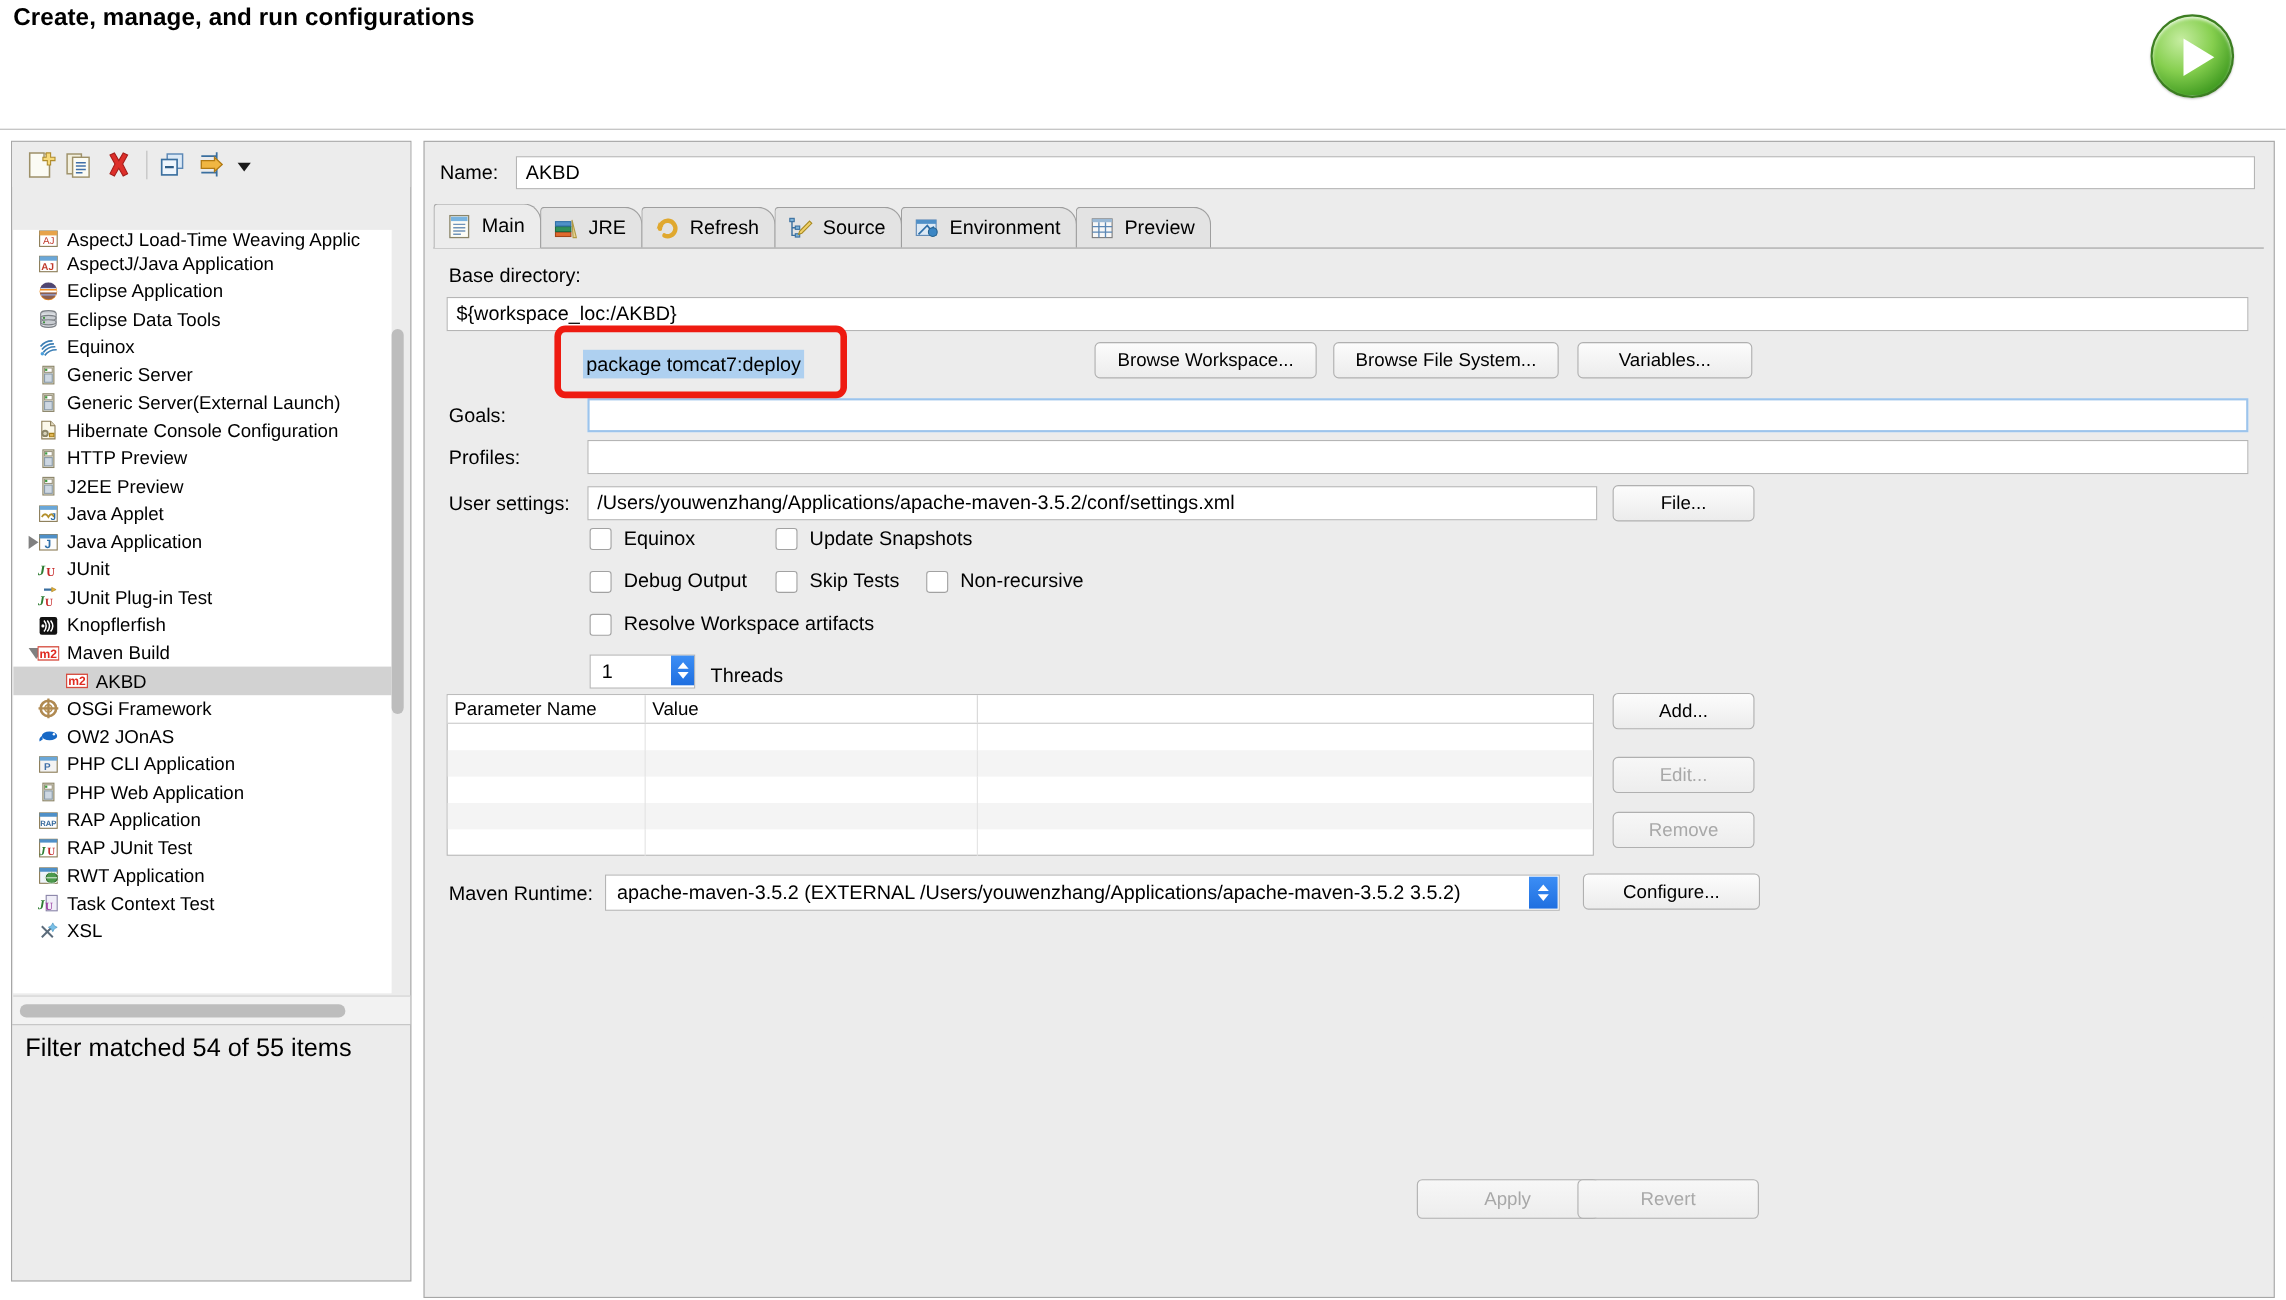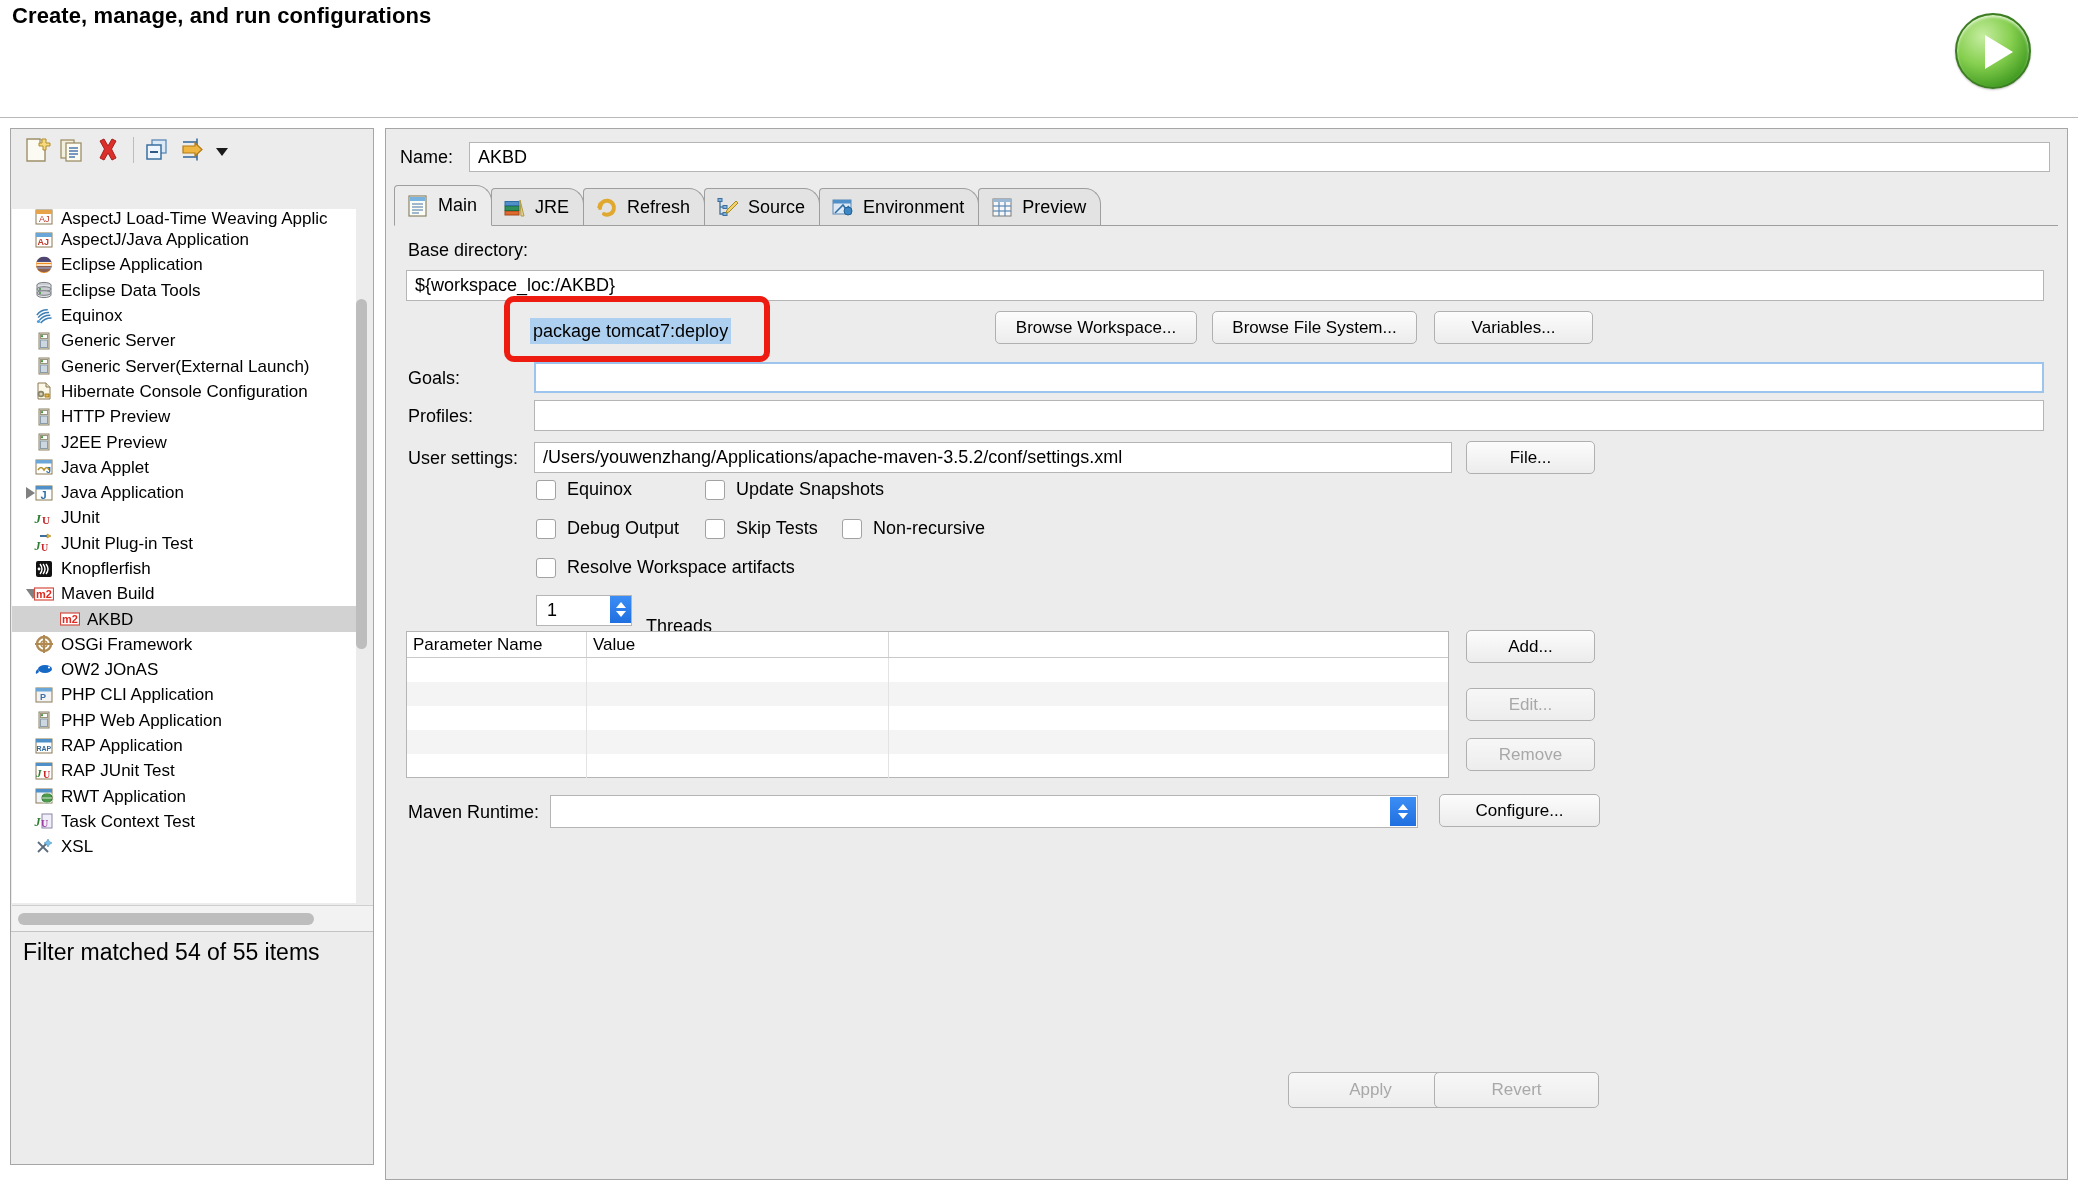--- a/index.html
+++ b/index.html
@@ -732,21 +732,21 @@
         <span class="cb-label">Resolve Workspace artifacts</span>
       </div>
 
       <div class="text-input" style="left:142px; top:369px; width:96px; padding:0;">
         <span style="padding-left:10px; line-height:29px; display:inline-block; width:66px;">1</span>
       </div>
       <div style="position:absolute; left:216px; top:370px; width:21px; height:27px; background:linear-gradient(#3c8ef5,#1f6fe0); display:flex; flex-direction:column; align-items:center; justify-content:center;">
         <div class="spin-up"></div>
         <div class="spin-dn"></div>
       </div>
-      <span class="field-label" style="left:252px; top:390px;">Threads</span>
+      <span class="field-label" style="left:252px; top:378px;">Threads</span>
 
       <div style="position:absolute; left:12px; top:405px; width:1043px; height:147px; background:#fff; border:1px solid #b5b5b5;">
         <div class="ptable-head">
           <div class="pth c1">Parameter Name</div>
           <div class="pth c2">Value</div>
           <div class="pth c3"></div>
         </div>
         <div id="ptable-body">
             <div class="ptr">
               <div class="ptd c1"></div>
@@ -775,20 +775,21 @@
             </div>
           </div>
       </div>
 
       <div class="btn" style="left:1072px; top:404px; width:129px;">Add...</div>
       <div class="btn disabled" style="left:1072px; top:462px; width:129px;">Edit...</div>
       <div class="btn disabled" style="left:1072px; top:512px; width:129px;">Remove</div>
 
       <span class="field-label" style="left:14px; top:576px;">Maven Runtime:</span>
       <div style="position:absolute; left:156px; top:569px; width:868px; height:33px; background:#fff; border:1px solid #b5b5b5; display:flex; align-items:center; font-size:18px; padding-left:10px; overflow:hidden; white-space:nowrap;">
+        <span>apache-maven-3.5.2 (EXTERNAL /Users/youwenzhang/Applications/apache-maven-3.5.2 3.5.2)</span>
         <div style="position:absolute; right:1px; top:1px; width:26px; height:29px; background:linear-gradient(#3c8ef5,#1f6fe0); display:flex; flex-direction:column; align-items:center; justify-content:center;">
           <div class="spin-up"></div>
           <div class="spin-dn"></div>
         </div>
       </div>
       <div class="btn" style="left:1045px; top:568px; width:161px;">Configure...</div>
     </div>
   </div>
 
   <div class="goal-sel">package tomcat7:deploy</div>

